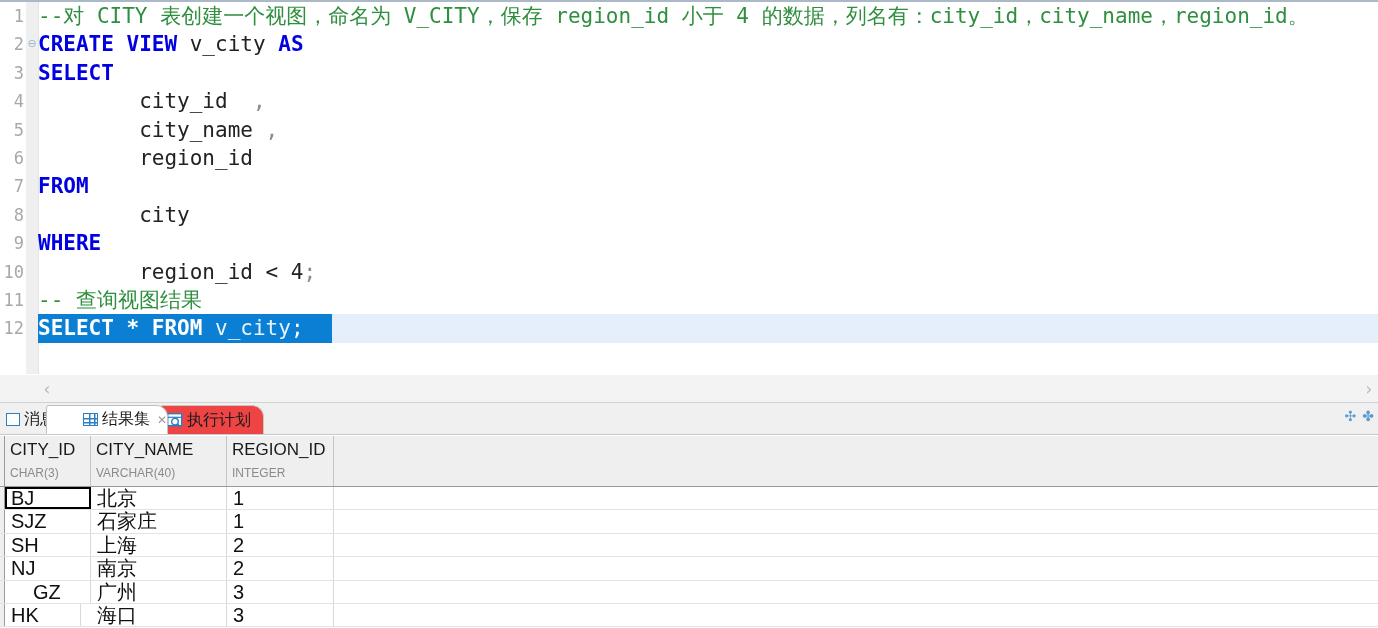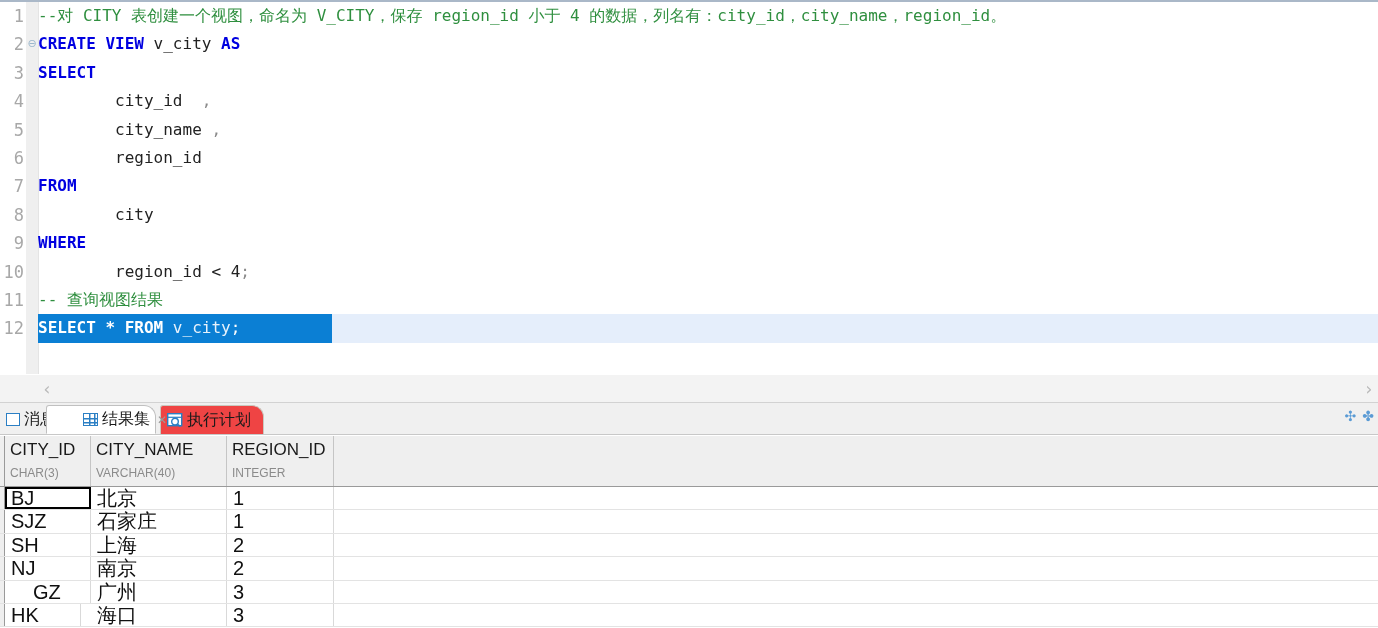--- a/index.html
+++ b/index.html
@@ -70,21 +70,21 @@
     font-size: 11px;
     line-height: 12px;
     color: #9bb7cc;
     text-align: center;
   }
 
   .code {
     position: absolute;
     left: 38px; top: 0;
     font-family: "DejaVu Sans Mono", monospace;
-    font-size: 16px;
+    font-size: 21px;
     line-height: 28.4px;
     color: #1a1a1a;
     white-space: pre;
   }
 
   .kw { color: #0000e0; font-weight: bold; }
   .cmt { color: #2f8f3f; }
   .id { color: #222222; }
   .punct { color: #8a8a8a; }
 
@@ -345,21 +345,21 @@
     <div class="right-arrow">›</div>
     <div class="bottom-rule"></div>
   </div>
 
   <div class="tabbar">
     <div id="tabs-host">
         <div class="tab inactive" style="left: 0px; width: 46px;">
           <span class="icon-msg"></span>
           <span>消息</span>
         </div>
-        <div class="tab active" style="left: 46px; width: 110px; padding-left: 36px;">
+        <div class="tab active" style="left: 46px; width: 122px; padding-left: 36px;">
           <span class="icon-grid"></span>
           <span>结果集</span>
           <span class="tab-close">✕</span>
         </div>
         <div class="tab plan" style="left: 160px; width: 104px;">
           <span class="icon-plan"><svg width="16" height="14" viewBox="0 0 16 14">
               <rect x="0.7" y="0.7" width="14" height="12" fill="#ffffff" stroke="#2b7fc4" stroke-width="1.4"></rect>
               <line x1="1" y1="4.3" x2="14.7" y2="4.3" stroke="#2b7fc4" stroke-width="1.2"></line>
               <circle cx="8" cy="8.6" r="3.3" fill="none" stroke="#2b7fc4" stroke-width="1.4"></circle>
               <line x1="10.4" y1="11" x2="13.4" y2="13.6" stroke="#2b7fc4" stroke-width="1.6"></line>

